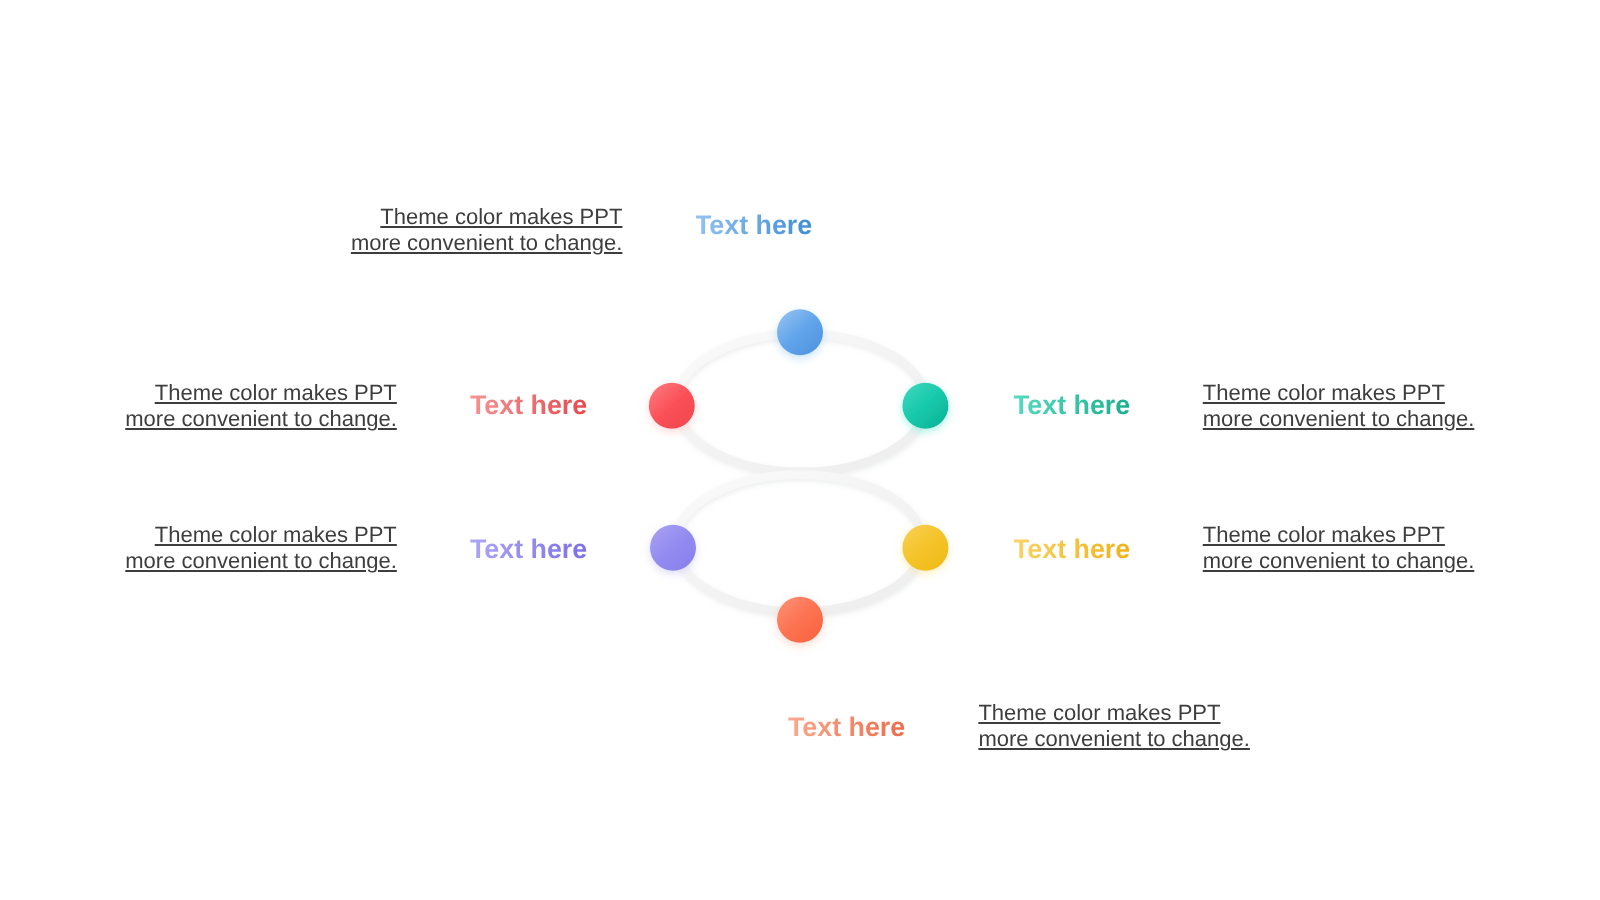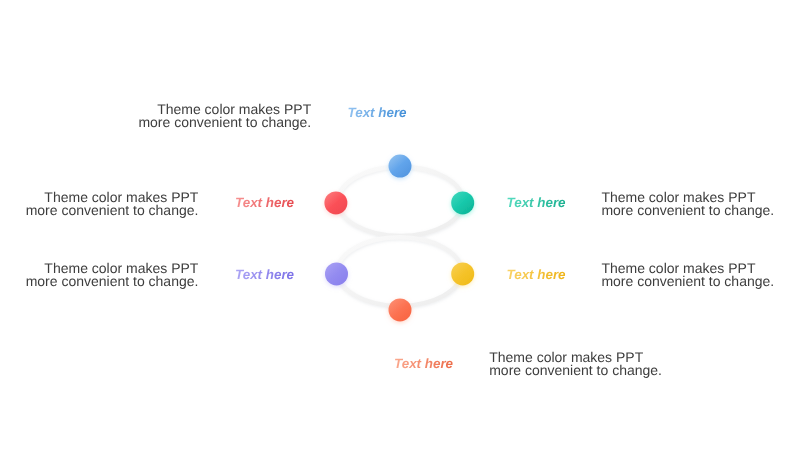--- a/index.html
+++ b/index.html
@@ -23,28 +23,28 @@
 
   .ttl {
     position: absolute;
     font-size: 13.4px;
     font-weight: bold;
     line-height: 14px;
     white-space: nowrap;
     background-clip: text;
     -webkit-background-clip: text;
     color: transparent;
-    font-style: italic;
   }
   .bdy {
     position: absolute;
-    font-size: 14px;
+    font-size: 11px;
     line-height: 12.9px;
     white-space: nowrap;
     color: #3d3d3d;
+    text-decoration: underline;
   }
   .bdy span { display: block; }
   .ar { text-align: right; }
   .al { text-align: left; }
 </style>
 </head>
 <body>
 
 <div id="slide">
 

